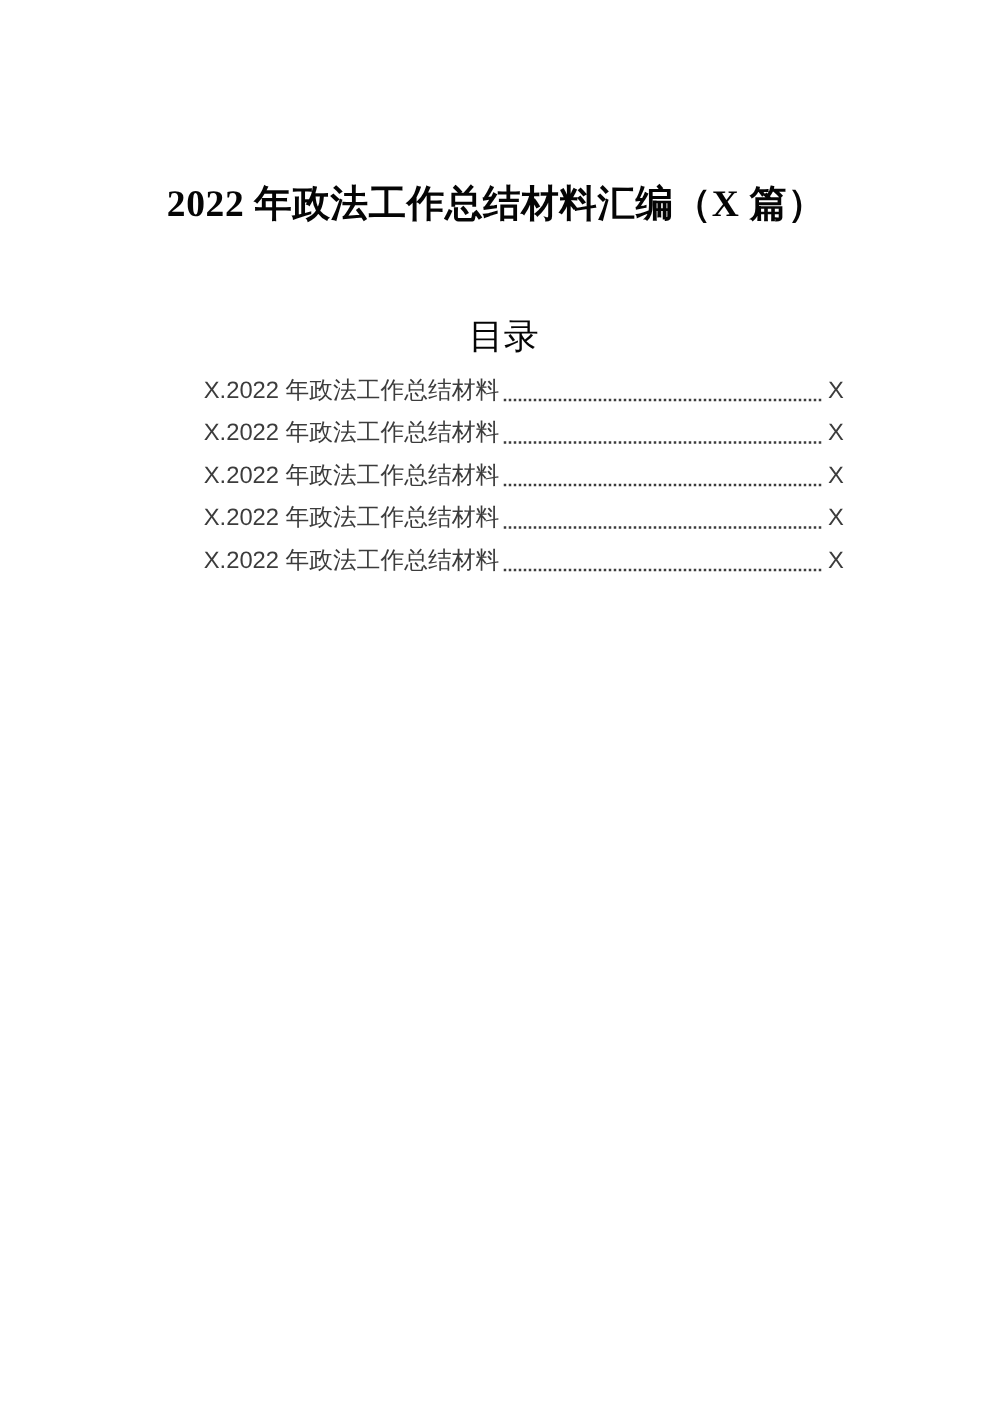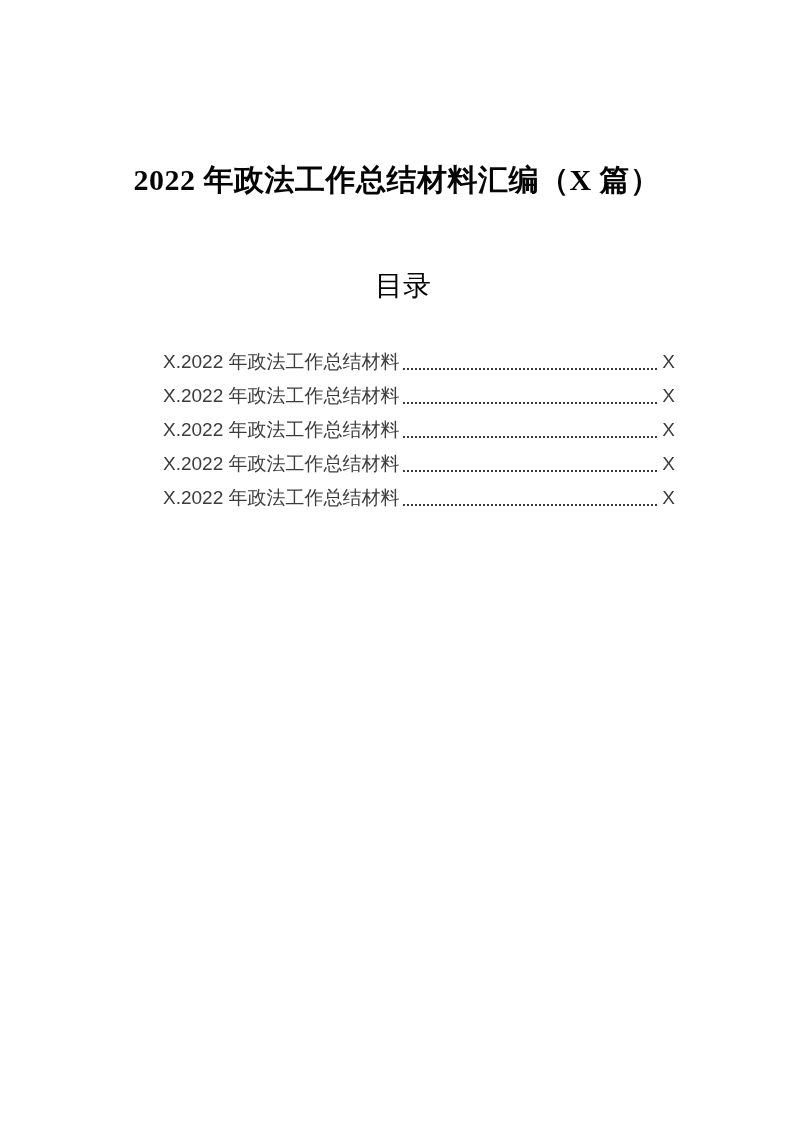--- a/index.html
+++ b/index.html
@@ -8,41 +8,41 @@
     background: #ffffff;
   }
   .page {
     position: relative;
     width: 794px;
     height: 1122px;
     background: var(--page_background, #ffffff);
     overflow: hidden;
   }
   .doc-title {
-    margin: 16px;
+    margin: 0;
     padding-top: 144px;
     text-align: center;
     font-family: "Liberation Serif", "DejaVu Serif", serif;
     font-size: 30px;
     line-height: 40px;
     font-weight: 700;
     color: var(--title_text, #050505);
     letter-spacing: 0.5px;
   }
   .toc-heading {
     margin: 68px 0 0 12px;
     text-align: center;
     font-family: "Liberation Serif", "DejaVu Serif", serif;
     font-size: 28px;
     line-height: 36px;
     font-weight: 400;
     color: var(--title_text, #050505);
   }
   .toc {
-    margin: 41px 119px 0 163px;
+    margin: 8px 119px 0 163px;
     font-family: "Liberation Sans", "DejaVu Sans", sans-serif;
     font-size: 19px;
     color: var(--toc_text, #3c3c3c);
   }
   .toc-row {
     display: flex;
     align-items: stretch;
     height: 34px;
     line-height: 34px;
     cursor: pointer;

